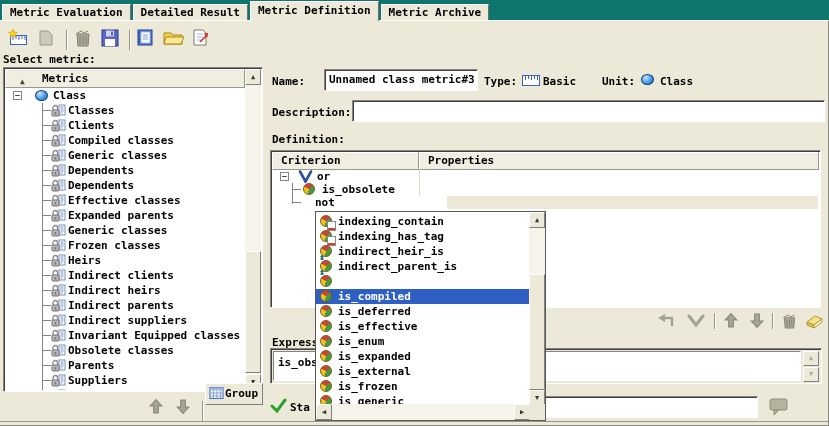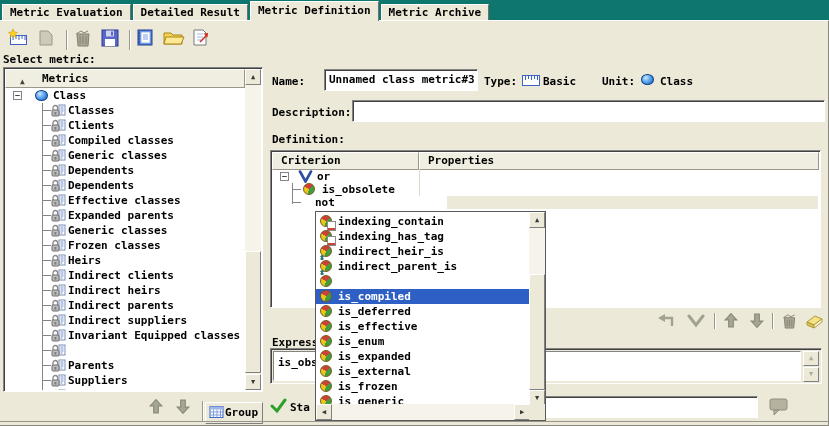--- a/index.html
+++ b/index.html
@@ -44,21 +44,21 @@
   .conn::after{content:'';position:absolute;left:0;top:7px;width:8px;border-top:1px solid #848484}
   .mic{position:absolute;left:46px;top:1px}
   
   .vscroll{position:absolute;top:1px;right:1px;bottom:1px;width:16px;background:#F6F4EA}
   .sbtn{position:absolute;left:0;width:16px;height:16px;background:#ECE9D8;text-align:center;
     border:1px solid;border-color:#fff #808080 #808080 #fff;font-size:7px;line-height:14px;color:#3a3a3a;cursor:pointer}
   .thumb{position:absolute;left:0;width:16px;background:#ECE9D8;border:1px solid;
     border-color:#fff #808080 #808080 #fff;cursor:pointer}
   
   .flatbtn{position:absolute;cursor:pointer}
-  .groupbtn{position:absolute;left:205px;top:402px;width:58px;height:22px;line-height:19px;padding-left:3px;cursor:pointer}
+  .groupbtn{position:absolute;left:205px;top:383px;width:58px;height:22px;line-height:19px;padding-left:3px;cursor:pointer}
   .groupbtn svg{vertical-align:-3px}
   
   .input{position:absolute;background:#fff;border:1px solid;border-color:#848484 #fff #fff #848484;
     box-shadow:inset 1px 1px 0 #404040;padding:3px 4px;white-space:nowrap;overflow:hidden}
   
   .dtable{position:absolute;left:270px;top:150px;width:551px;height:158px;background:#fff;
     border:1px solid;border-color:#848484 #fff #fff #848484;box-shadow:inset 1px 1px 0 #404040}
   .dhead{position:absolute;left:1px;top:1px;right:1px;height:18px}
   .dcell{position:absolute;top:0;height:18px;line-height:16px;padding-left:8px;background:#F0EEE1;
     border:1px solid;border-color:#fff #9a978a #9a978a #fff;cursor:pointer}
@@ -421,20 +421,21 @@
             <span class="conn"></span>
             <span class="mic">
               <svg width="15" height="13" viewBox="0 0 15 13">
                 <rect x="8" y="1" width="6" height="10" fill="#fff" stroke="#7a8fb5"></rect>
                 <path d="M9.5,3 h3 M9.5,5 h3 M9.5,7 h3 M9.5,9 h2" stroke="#6f8fd0"></path>
                 <path d="M2,6 v-2.2 a2.3,2.3 0 0 1 4.6,0 V6" fill="none" stroke="#8a8a8a" stroke-width="1.3"></path>
                 <rect x="1" y="6" width="7" height="6" rx="1" fill="#bdbdbd" stroke="#6e6e6e"></rect>
                 <rect x="3.4" y="8" width="2" height="2.6" fill="#7d7d7d"></rect>
               </svg>
             </span>
+            <span class="tlabel">Obsolete classes</span>
           </div>
 
           <div class="trow">
             <span class="conn"></span>
             <span class="mic">
               <svg width="15" height="13" viewBox="0 0 15 13">
                 <rect x="8" y="1" width="6" height="10" fill="#fff" stroke="#7a8fb5"></rect>
                 <path d="M9.5,3 h3 M9.5,5 h3 M9.5,7 h3 M9.5,9 h2" stroke="#6f8fd0"></path>
                 <path d="M2,6 v-2.2 a2.3,2.3 0 0 1 4.6,0 V6" fill="none" stroke="#8a8a8a" stroke-width="1.3"></path>
                 <rect x="1" y="6" width="7" height="6" rx="1" fill="#bdbdbd" stroke="#6e6e6e"></rect>

